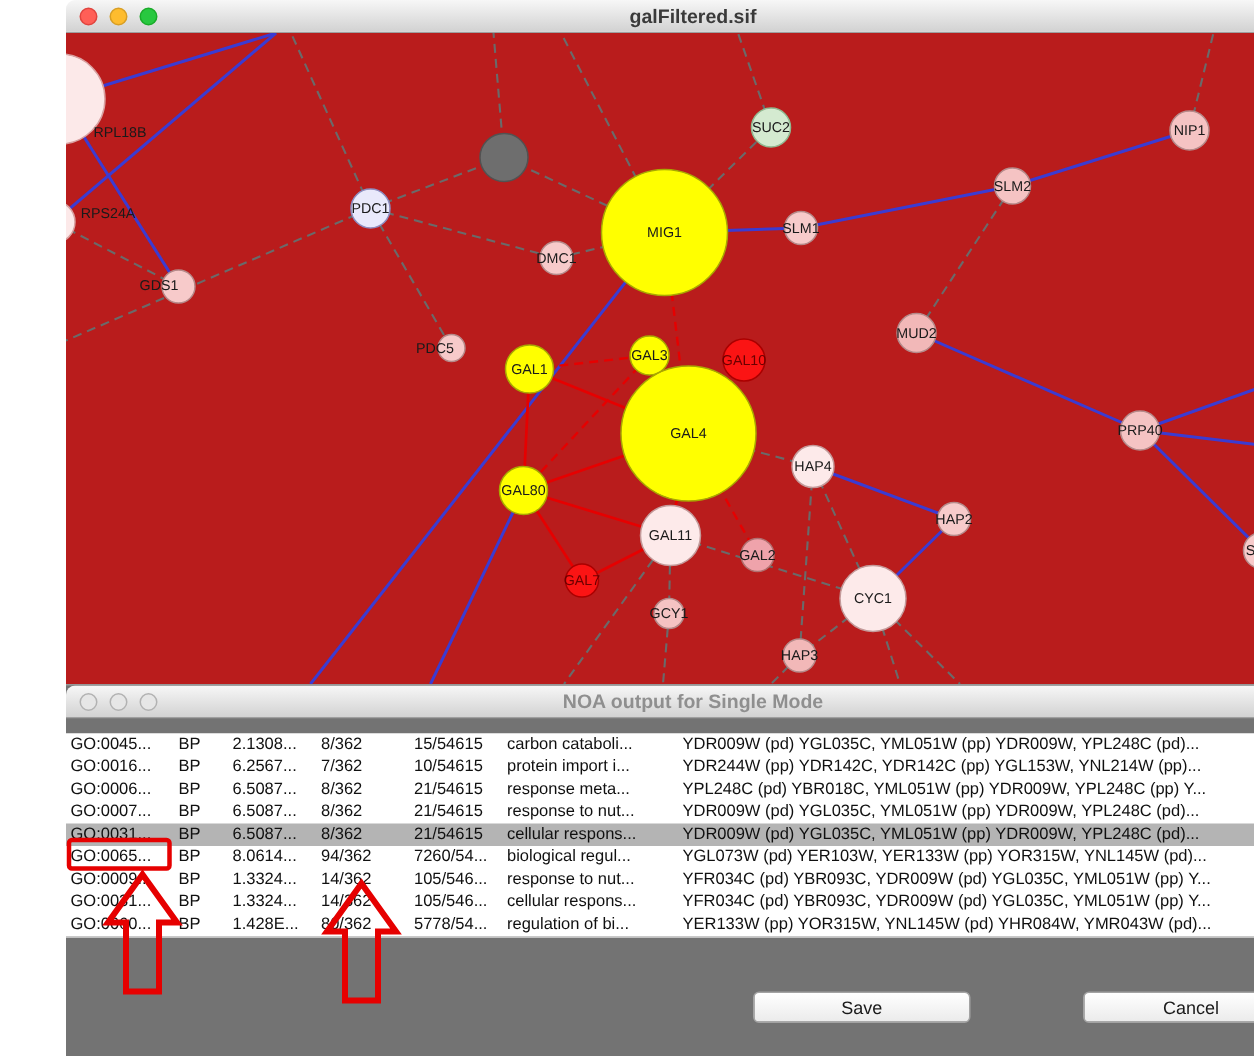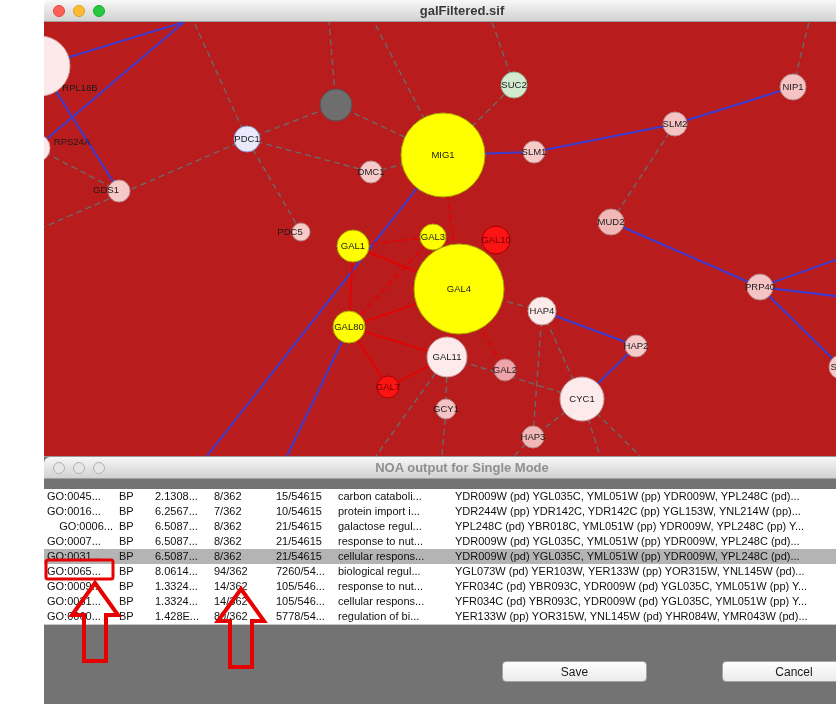--- a/index.html
+++ b/index.html
@@ -187,26 +187,26 @@
           <div class="trow">
             <div class="tcell" style="width: 72px;">GO:0016...</div>
             <div class="tcell" style="width: 36px;">BP</div>
             <div class="tcell" style="width: 59px;">6.2567...</div>
             <div class="tcell" style="width: 62px;">7/362</div>
             <div class="tcell" style="width: 62px;">10/54615</div>
             <div class="tcell" style="width: 117px;">protein import i...</div>
             <div class="tcell" style="width: 428px;">YDR244W (pp) YDR142C, YDR142C (pp) YGL153W, YNL214W (pp)...</div>
           </div>
           <div class="trow">
-            <div class="tcell" style="width: 72px; text-align: right;">GO:0006...</div>
+            <div class="tcell" style="width: 72px;">GO:0006...</div>
             <div class="tcell" style="width: 36px;">BP</div>
             <div class="tcell" style="width: 59px;">6.5087...</div>
             <div class="tcell" style="width: 62px;">8/362</div>
             <div class="tcell" style="width: 62px;">21/54615</div>
-            <div class="tcell" style="width: 117px;">galactose regul...</div>
+            <div class="tcell" style="width: 117px;">response meta...</div>
             <div class="tcell" style="width: 428px;">YPL248C (pd) YBR018C, YML051W (pp) YDR009W, YPL248C (pp) Y...</div>
           </div>
           <div class="trow">
             <div class="tcell" style="width: 72px;">GO:0007...</div>
             <div class="tcell" style="width: 36px;">BP</div>
             <div class="tcell" style="width: 59px;">6.5087...</div>
             <div class="tcell" style="width: 62px;">8/362</div>
             <div class="tcell" style="width: 62px;">21/54615</div>
             <div class="tcell" style="width: 117px;">response to nut...</div>
             <div class="tcell" style="width: 428px;">YDR009W (pd) YGL035C, YML051W (pp) YDR009W, YPL248C (pd)...</div>

